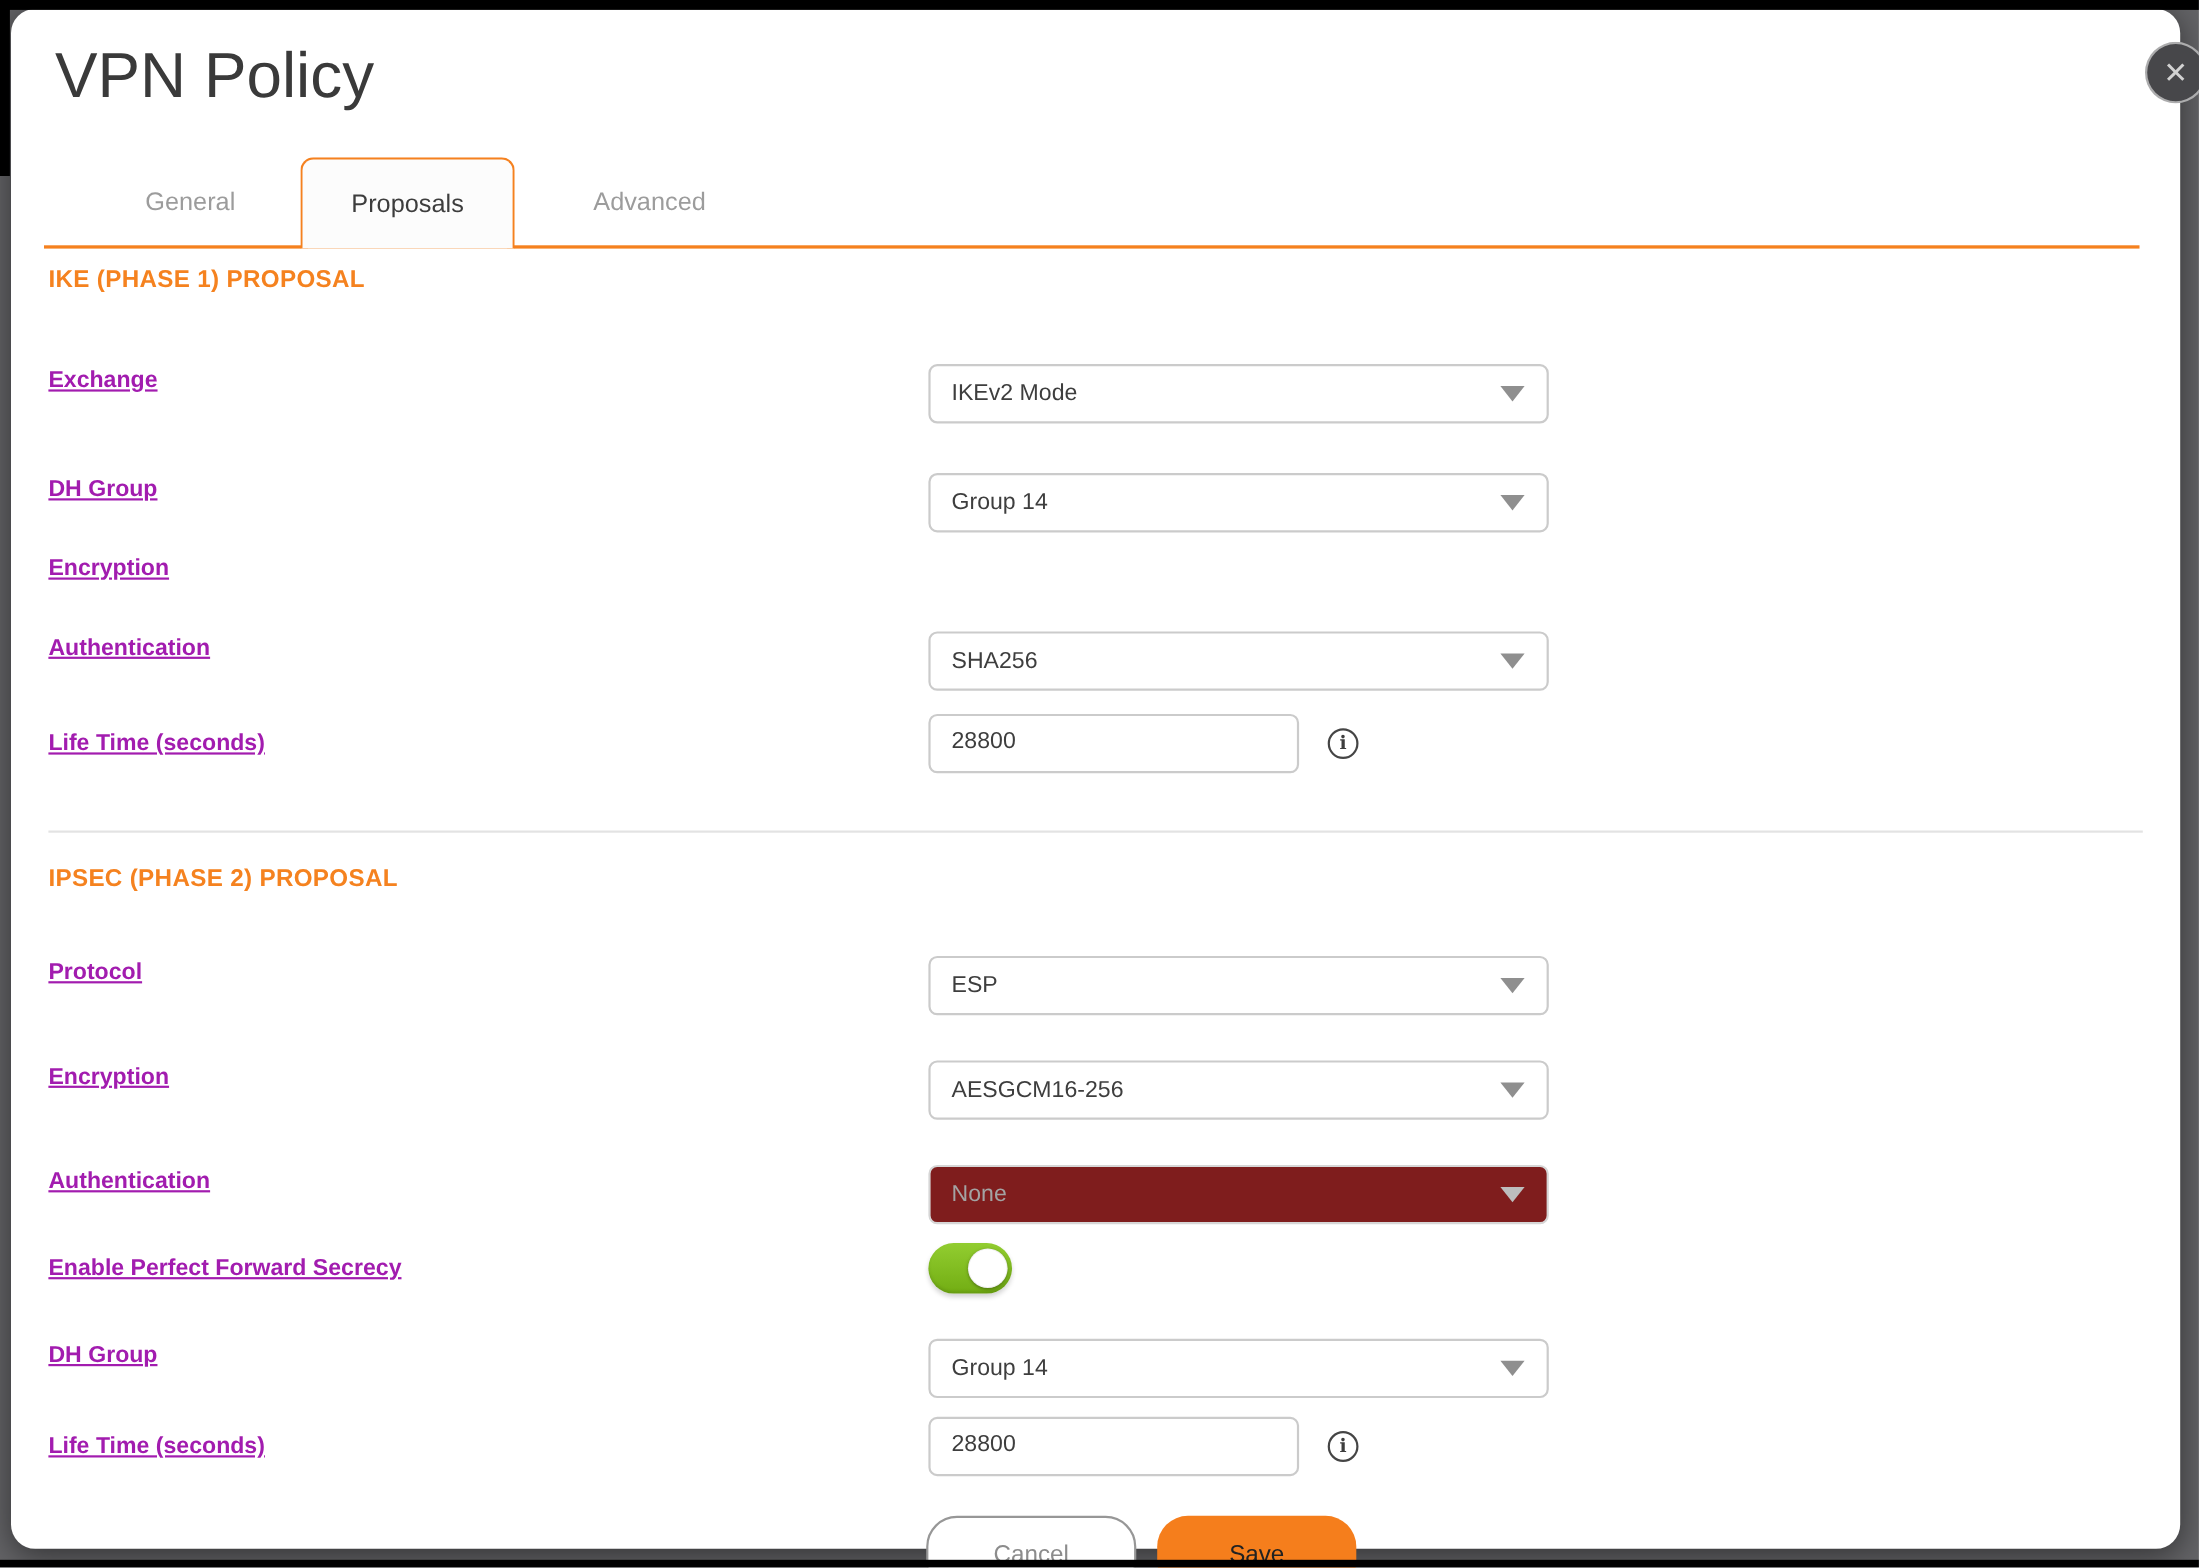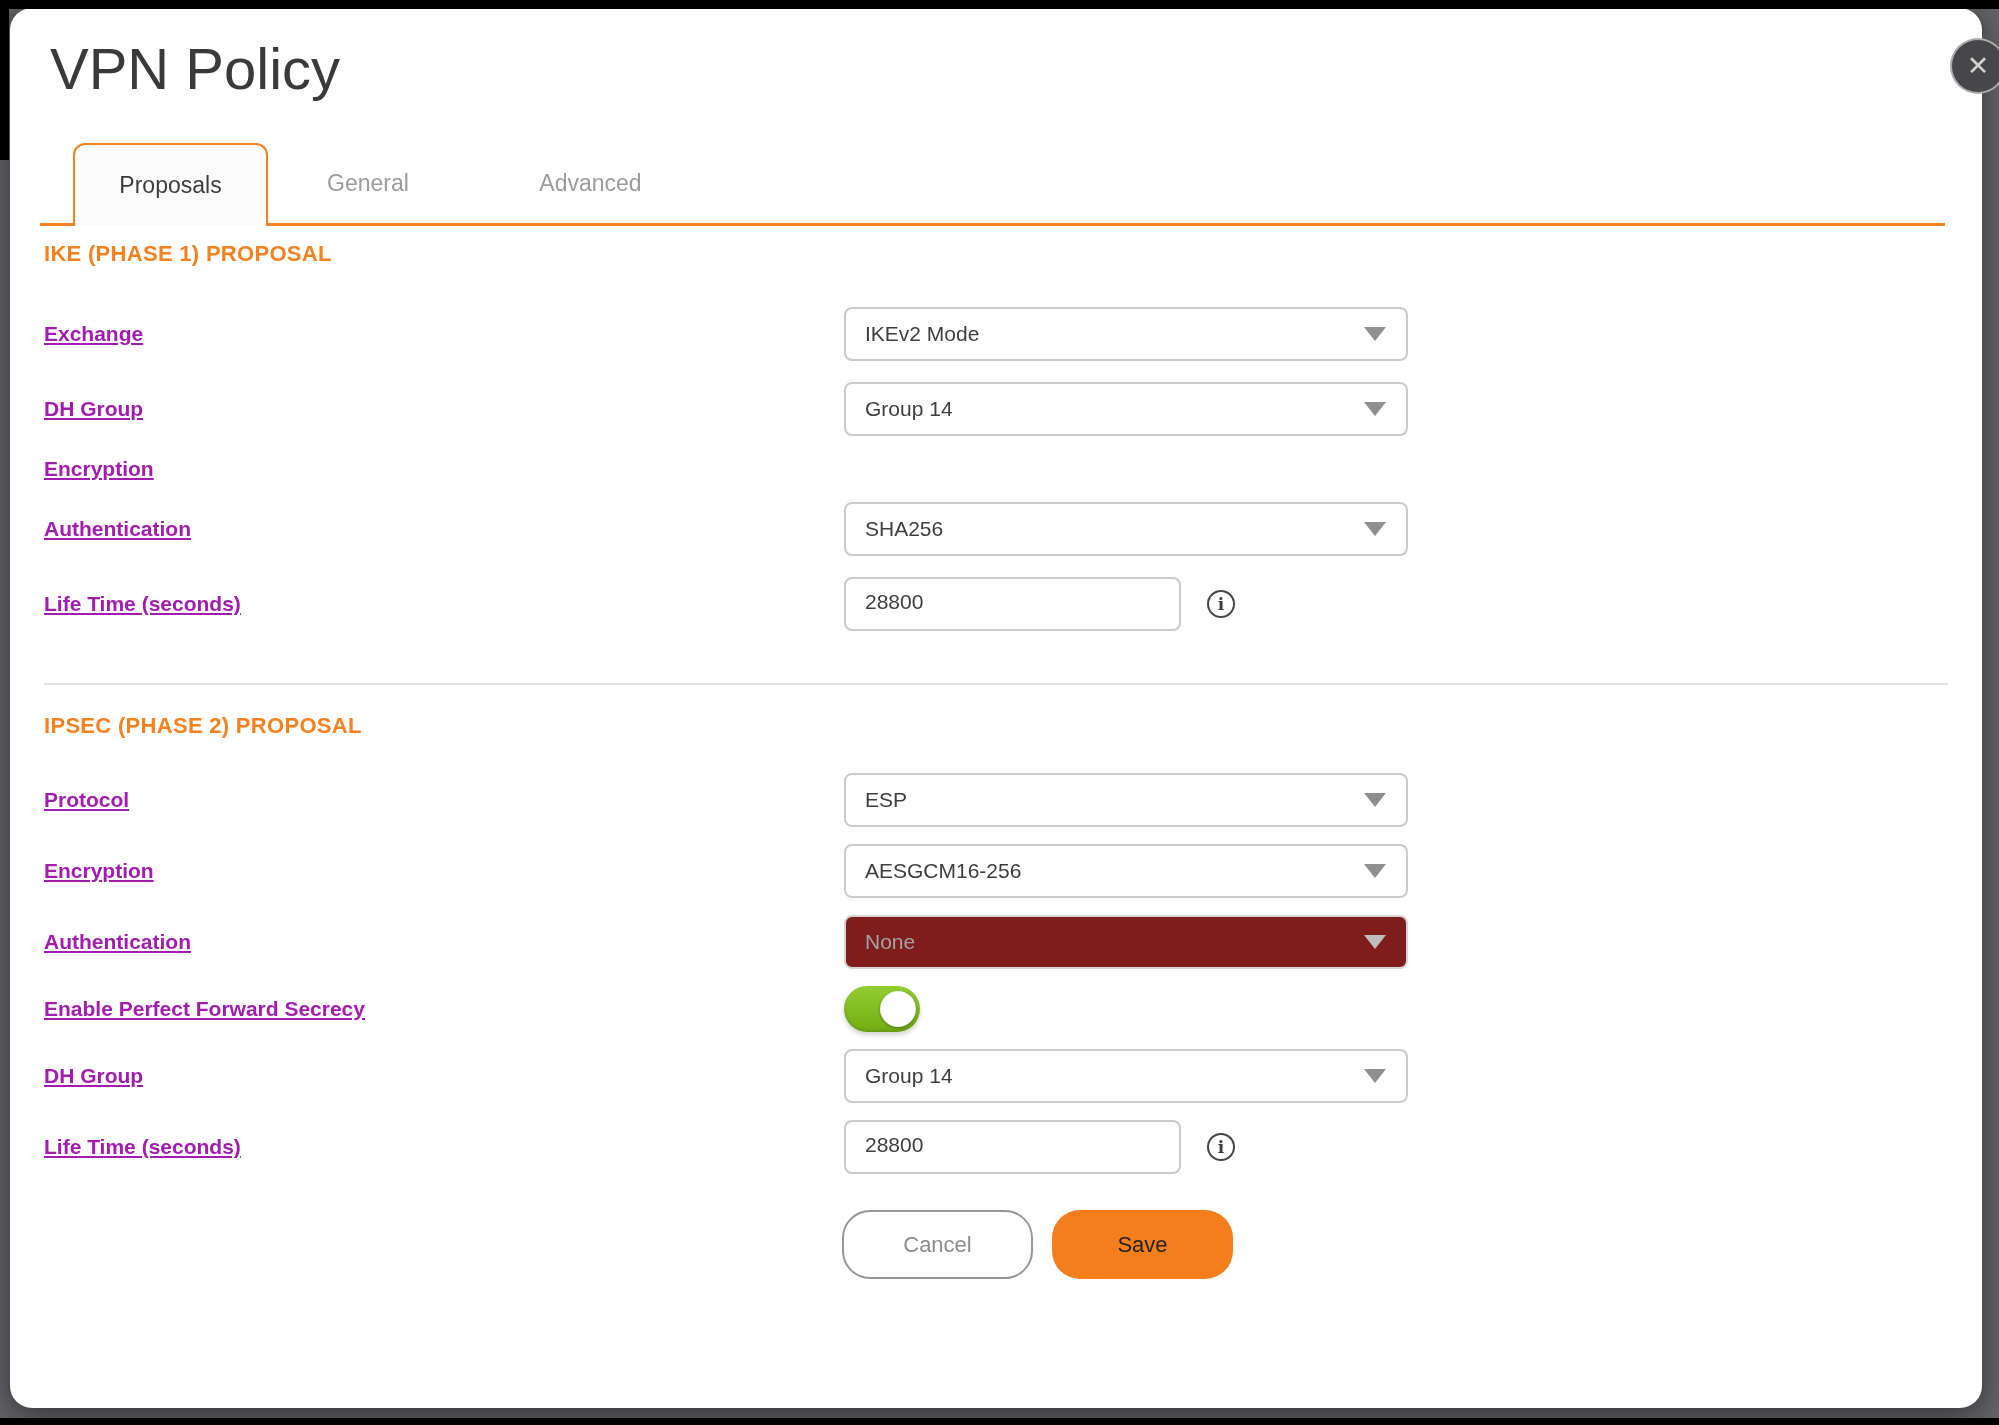--- a/index.html
+++ b/index.html
@@ -70,21 +70,21 @@
   .row.last{margin-bottom:0;}
   .flabel{
     flex:0 0 763px;text-align:left;margin-right:37px;
     font-size:21px;font-weight:700;color:#a21caf;text-decoration:underline;
   }
 
   .select{
     position:relative;display:flex;align-items:center;
     width:564px;height:54px;box-sizing:border-box;
     border:2px solid #cbcbcb;border-radius:8px;background:#fff;
-    padding:0 73px 0 19px;font-size:21px;color:#3e3e3e;cursor:pointer;
+    padding:0 73px 0 19px;font-size:21px;color:#3e3e3e;cursor:pointer;margin-top:24px;
   }
   .select .caret{
     position:absolute;right:20px;top:50%;margin-top:-7px;
     width:0;height:0;
     border-left:11px solid transparent;border-right:11px solid transparent;
     border-top:14px solid #8f8f8f;
   }
   .select.disabled{
     background:#7f1d1d;border-color:#d6d6d6;color:#a3a3a3;cursor:default;
   }
@@ -132,22 +132,22 @@
 <body>
 
 <div class="stage">
   <div class="bar-top"></div>
   <div class="corner-left"></div>
 
   <div class="dialog">
     <h1 class="title">VPN Policy</h1>
 
     <div class="tabbar" id="tabbar">
+        <div class="tab t0">General</div>
         <div class="tab t1 active">Proposals</div>
-        <div class="tab t0">General</div>
         <div class="tab t2">Advanced</div>
       </div>
 
     <div class="sections" id="sections">
         <div class="section-h">IKE (PHASE 1) PROPOSAL</div>
         <div class="rows">
           <div class="row">
             <div class="flabel">Exchange</div>
             <div class="select">
               <span>IKEv2 Mode</span>

